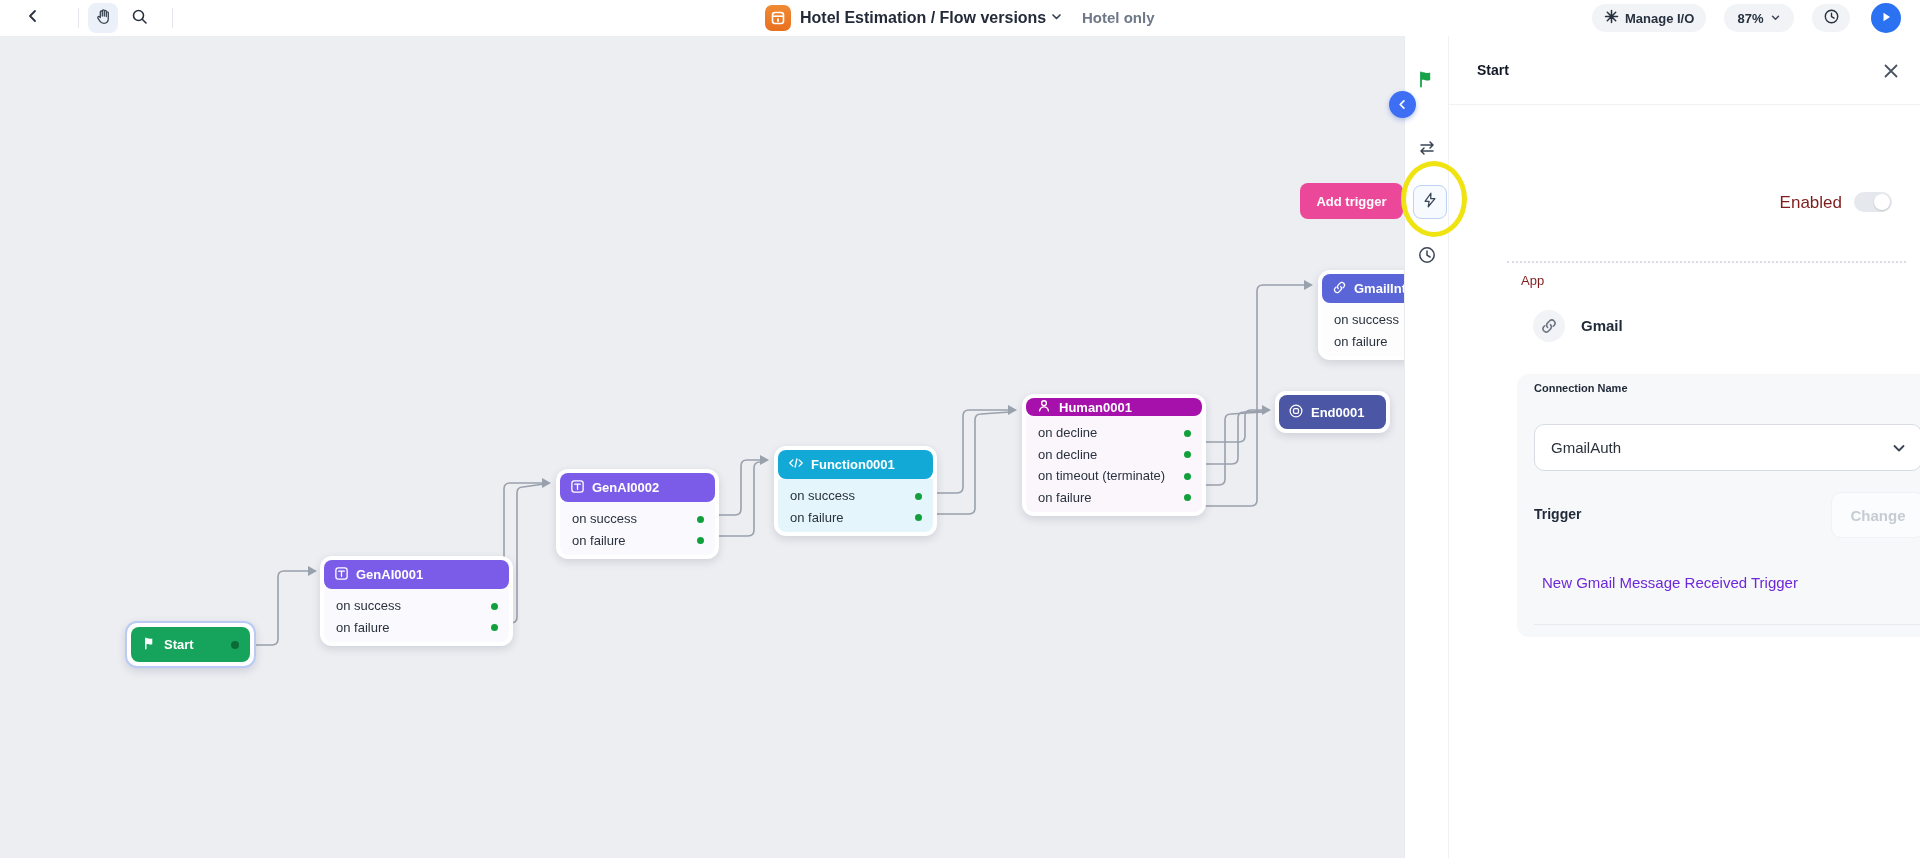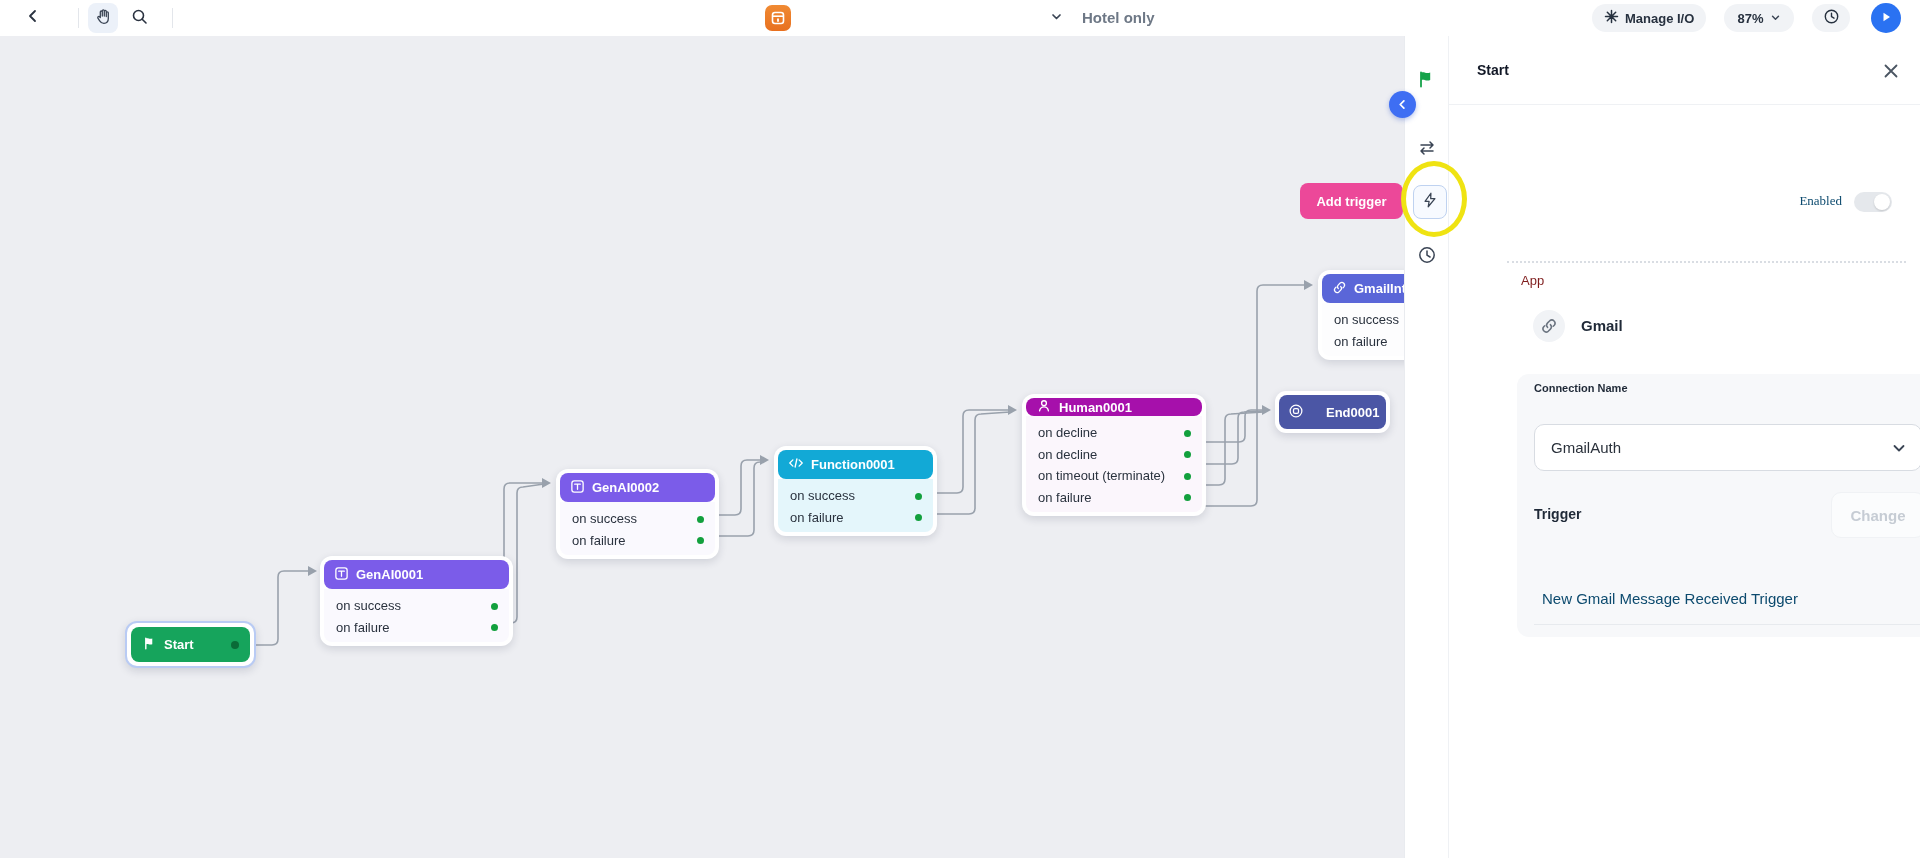--- a/index.html
+++ b/index.html
@@ -27,48 +27,48 @@
   .hd-purple { background:#7B5CE9; }  .bd-purple { background:#FAF9FE; border-radius:0 0 8px 8px; }
   .hd-cyan   { background:#12A9D6; }  .bd-cyan   { background:#E4F6FB; border-radius:0 0 8px 8px; }
   .hd-magenta{ background:#A610AB; }  .bd-magenta{ background:#FBF6FC; border-radius:0 0 8px 8px; }
   .hd-indigo { background:#5A66D8; }  .bd-indigo { background:#FDFDFE; border-radius:0 0 8px 8px; }
 
   #start-ring { position:absolute; left:125px; top:585px; width:131px; height:47px; background:#fff; border:2px solid #B9CBF4; border-radius:12px; box-shadow:0 3px 8px rgba(25,35,65,.15); }
   #start-pill { position:absolute; left:4px; top:4px; right:4px; bottom:4px; background:#16A45C; border-radius:8px; display:flex; align-items:center; gap:7px; padding:0 12px; color:#fff; font-size:13px; font-weight:700; }
   #start-pill .sdot { position:absolute; right:11px; width:8px; height:8px; border-radius:50%; background:#0A6B37; }
 
   #end-ring { position:absolute; left:1275px; top:355px; width:115px; height:42px; background:#fff; border-radius:11px; box-shadow:0 3px 8px rgba(25,35,65,.15); }
-  #end-pill { position:absolute; left:4px; top:4px; right:4px; bottom:4px; background:#4B56A5; border-radius:8px; display:flex; align-items:center; gap:22px; padding:0 9px; color:#fff; font-size:13px; font-weight:700; }
+  #end-pill { position:absolute; left:4px; top:4px; right:4px; bottom:4px; background:#4B56A5; border-radius:8px; display:flex; align-items:center; gap:7px; padding:0 9px; color:#fff; font-size:13px; font-weight:700; }
 
   #add-trigger-tip { position:absolute; left:1300px; top:147px; width:103px; height:36px; background:#ec4899; border-radius:8px; color:#fff; font-size:13px; font-weight:700; display:flex; align-items:center; justify-content:center; z-index:40; }
   #add-trigger-arrow { position:absolute; left:1402px; top:154px; width:0; height:0; border-top:7px solid transparent; border-bottom:7px solid transparent; border-left:9px solid #10192B; z-index:40; }
 
   
   #panel { position:absolute; left:1404px; top:36px; width:516px; height:822px; background:#fff; border-left:1px solid #E9EBEF; z-index:25; }
   #strip { position:absolute; left:0; top:0; width:44px; height:822px; border-right:1px solid #EFF1F4; }
   .strip-ic { position:absolute; left:12px; width:20px; height:20px; cursor:pointer; }
   #lightning-box { position:absolute; left:8px; top:149px; width:34px; height:34px; border:1px solid #BFD2F0; background:#F7FAFF; border-radius:8px; display:flex; align-items:center; justify-content:center; cursor:pointer; }
   #panel-head { position:absolute; left:44px; top:0; right:0; height:69px; border-bottom:1px solid #EFF1F4; }
   #panel-title { position:absolute; left:28px; top:0; height:69px; line-height:69px; font-size:14px; font-weight:700; color:#121826; }
   #panel-close { position:absolute; right:20px; top:26px; width:18px; height:18px; cursor:pointer; }
-  #enabled-label { position:absolute; right:78px; top:88px; font-size:13px; color:#0c4a6e;font-family:Liberation Serif, serif; }
+  #enabled-label { position:absolute; right:78px; top:88px; font-size:17px; color:#7f1d1d; }
   #enabled-toggle { position:absolute; right:28px; top:87px; width:38px; height:20px; border-radius:10px; background:#E5E8EC; cursor:pointer; }
   #enabled-toggle .knob { position:absolute; right:2px; top:2px; width:16px; height:16px; border-radius:50%; background:#fff; box-shadow:0 1px 2px rgba(0,0,0,.15); }
   #dotted-hr { position:absolute; left:58px; right:14px; top:156px; border-top:2px dotted #D9DDE3; }
   #app-label { position:absolute; left:72px; top:168px; font-size:13px; color:#7f1d1d; }
   #app-icon { position:absolute; left:84px; top:205px; width:32px; height:32px; border-radius:50%; background:#F1F3F6; display:flex; align-items:center; justify-content:center; }
   #app-name { position:absolute; left:132px; top:212px; font-size:15px; font-weight:700; color:#1F2937; }
   #config-card { position:absolute; left:68px; top:269px; width:432px; height:263px; background:#F7F8FA; border-radius:12px; }
   #conn-label { position:absolute; left:17px; top:8px; font-size:11px; font-weight:700; color:#1F2937; }
   #conn-select { position:absolute; left:17px; top:50px; width:388px; height:47px; background:#fff; border:1px solid #D8DCE2; border-radius:10px; cursor:pointer; }
   #conn-select .val { position:absolute; left:16px; top:0; height:45px; line-height:45px; font-size:15px; color:#2A313B; }
   #conn-select .chev { position:absolute; right:14px; top:15px; }
   #trigger-label { position:absolute; left:17px; top:132px; font-size:14px; font-weight:700; color:#1F2937; }
   #change-btn { position:absolute; left:314px; top:118px; width:94px; height:46px; background:#FBFCFD; border:1px solid #F0F2F5; border-radius:10px; color:#C6CCD4; font-size:15px; font-weight:600; display:flex; align-items:center; justify-content:center; cursor:default; }
-  #trigger-value { position:absolute; left:25px; top:200px; font-size:15px; color:#0c4a6e;margin-top:16px; }
+  #trigger-value { position:absolute; left:25px; top:200px; font-size:15px; color:#6d28d9; }
   #card-hr { position:absolute; left:17px; right:24px; top:250px; border-top:1px solid #E7EAEE; }
 
   #collapse-btn { position:absolute; left:1389px; top:91px; width:27px; height:27px; border-radius:50%; background:#3E6EF3; display:flex; align-items:center; justify-content:center; z-index:30; box-shadow:0 2px 5px rgba(40,80,200,.35); cursor:pointer; }
   #highlight-circle { position:absolute; left:1401px; top:161px; width:66px; height:76px; border:5px solid #EFE312; border-radius:50%; z-index:60; pointer-events:none; }
 </style>
 </head>
 <body>
 
 <div id="topbar">
   <div class="tb-btn" style="left:18px;">
@@ -92,20 +92,21 @@
   </div>
   <div class="tb-div" style="left:172px;"></div>
 
   <div class="title-icon">
     <svg width="16" height="16" viewBox="0 0 16 16">
         <rect x="2.5" y="2.5" width="11" height="11" rx="2.5" fill="none" stroke="#fff" stroke-width="1.6"></rect>
         <path d="M3 6.2 H13" stroke="#fff" stroke-width="1.6"></path>
         <path d="M8 9.2 V11" stroke="#fff" stroke-width="1.8" stroke-linecap="round"></path>
       </svg>
   </div>
+  <div class="title-text">Hotel Estimation / Flow versions</div>
   <div class="tb-btn" style="left:1044px; width:24px;">
     <span><svg width="13" height="13" viewBox="0 0 13 13">
           <path d="M3 5 L6.5 8.5 L10 5" fill="none" stroke="#3A4454" stroke-width="1.7" stroke-linecap="round" stroke-linejoin="round"></path>
         </svg></span>
   </div>
   <div class="view-only">Hotel only</div>
 
   <div class="pill" style="left:1592px;">
     <span><svg width="15" height="15" viewBox="0 0 15 15">
           <g stroke="#27313F" stroke-width="1.5" stroke-linecap="round">

